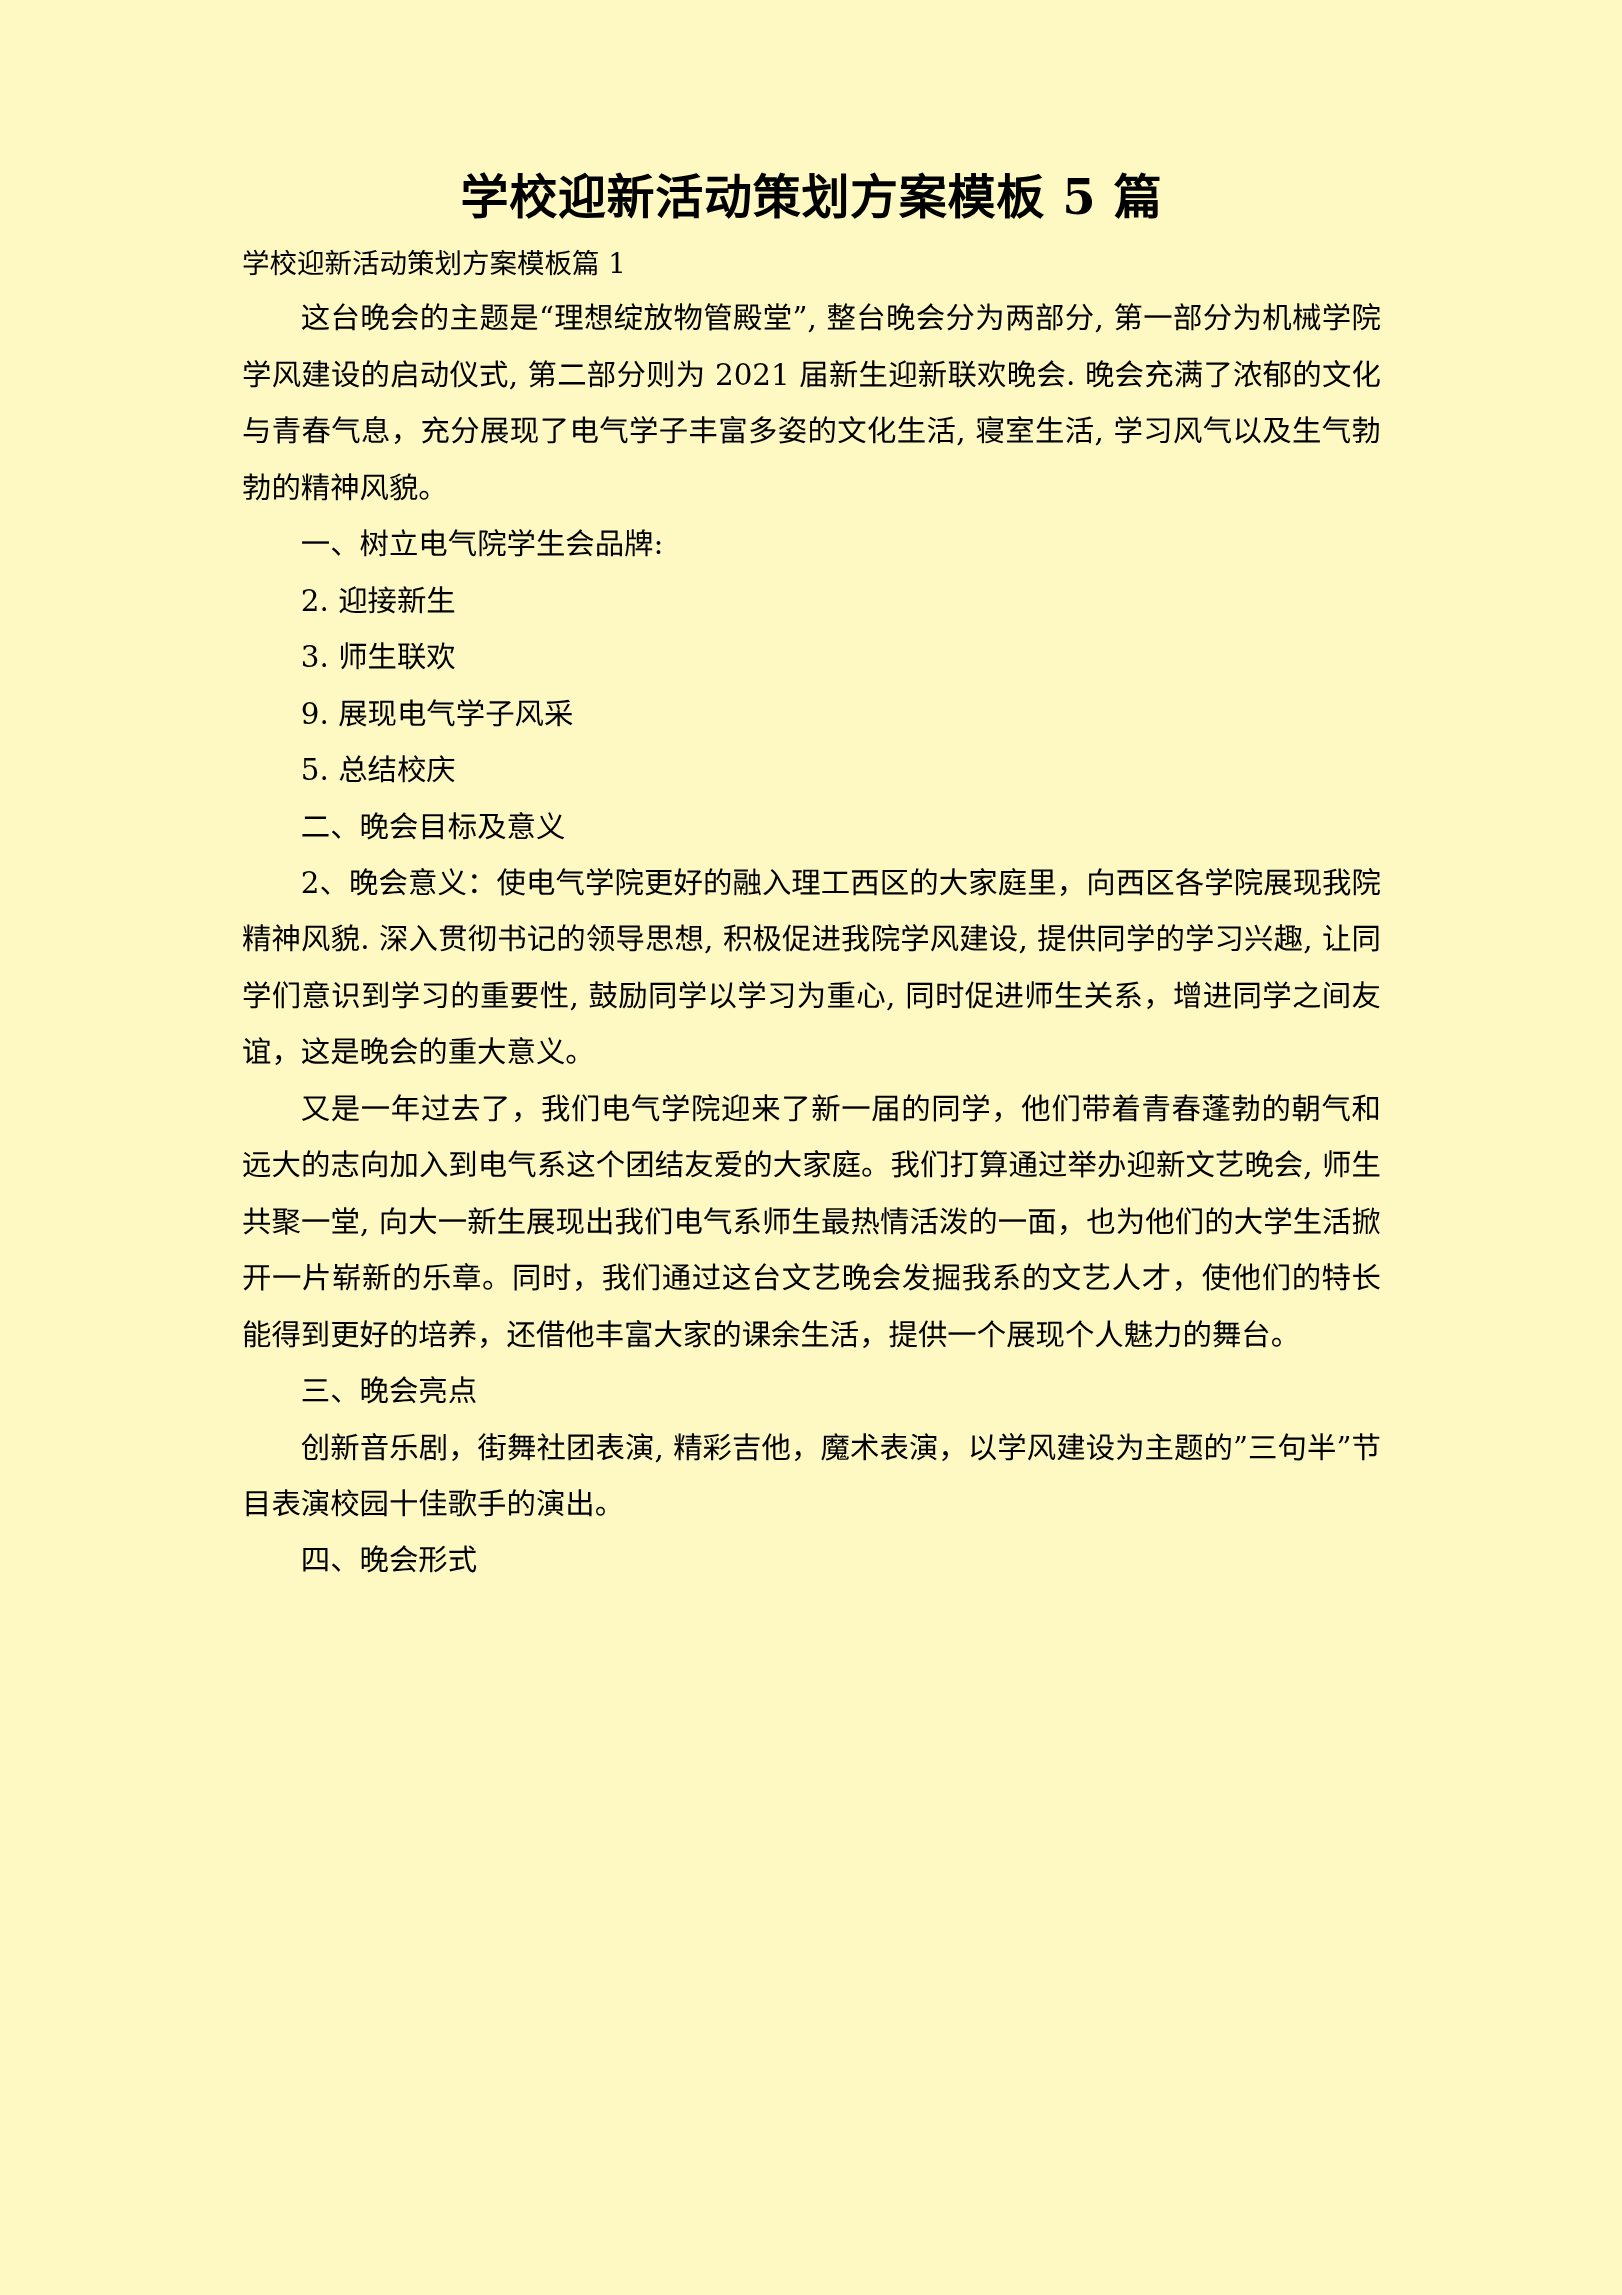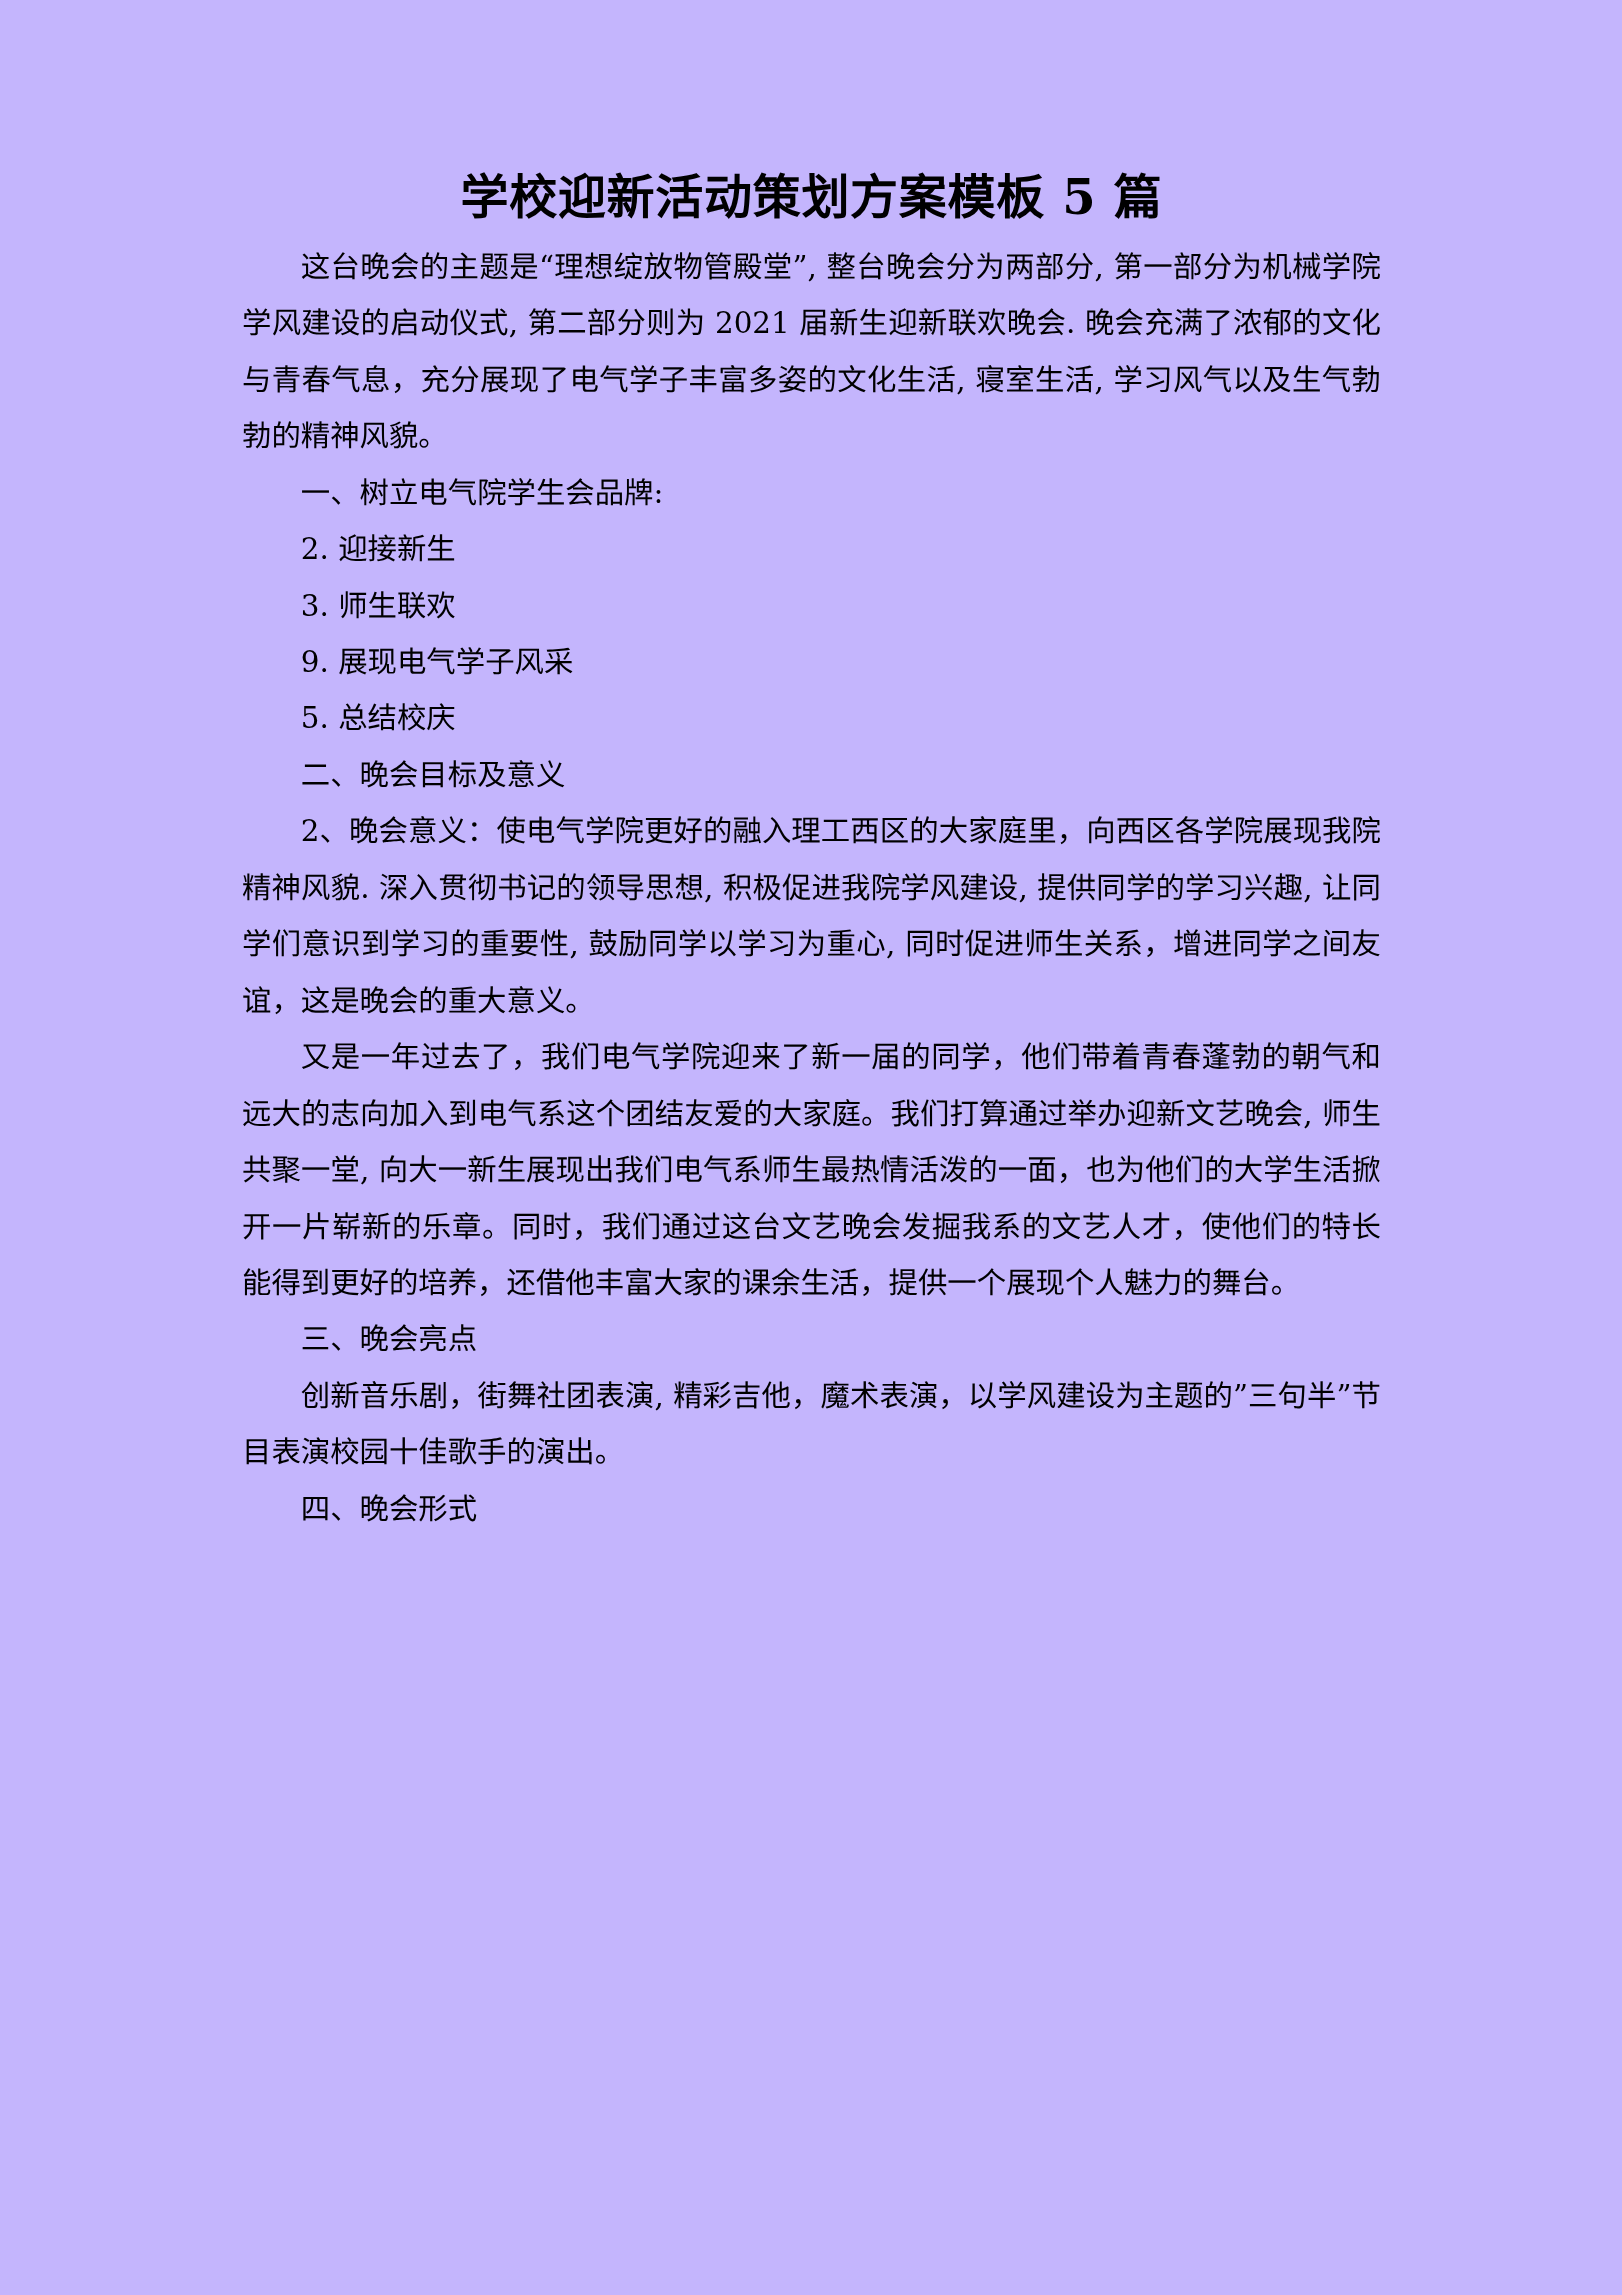--- a/index.html
+++ b/index.html
@@ -9,21 +9,21 @@
     background: #ffffff;
   }
   body {
     font-family: "DejaVu Serif", "Liberation Serif", serif;
     color: #000000;
   }
   .page {
     position: relative;
     width: 1623px;
     height: 2295px;
-    background: #c4b5fd;
+    background: #fef9c3;
     box-sizing: border-box;
     overflow: hidden;
   }
   .content {
     position: absolute;
     left: 242px;
     top: 0;
     width: 1139px;
   }
   .doc-title {
@@ -72,20 +72,21 @@
   }
 </style>
 </head>
 <body>
 
 <div class="page">
   <div class="content">
 
     <h1 class="doc-title">学校迎新活动策划方案模板 5 篇</h1>
 
+    <p class="sub-title">学校迎新活动策划方案模板篇 1</p>
 
     <p class="para indent">这台晚会的主题是“理想绽放物管殿堂”, 整台晚会分为两部分, 第一部分为机械学院学风建设的启动仪式, 第二部分则为 2021 届新生迎新联欢晚会. 晚会充满了浓郁的文化与青春气息，充分展现了电气学子丰富多姿的文化生活, 寝室生活, 学习风气以及生气勃勃的精神风貌。</p>
 
     <p class="heading">一、树立电气院学生会品牌:</p>
 
 
     <p class="list-item">2. 迎接新生</p>
 
     <p class="list-item">3. 师生联欢</p>
 

